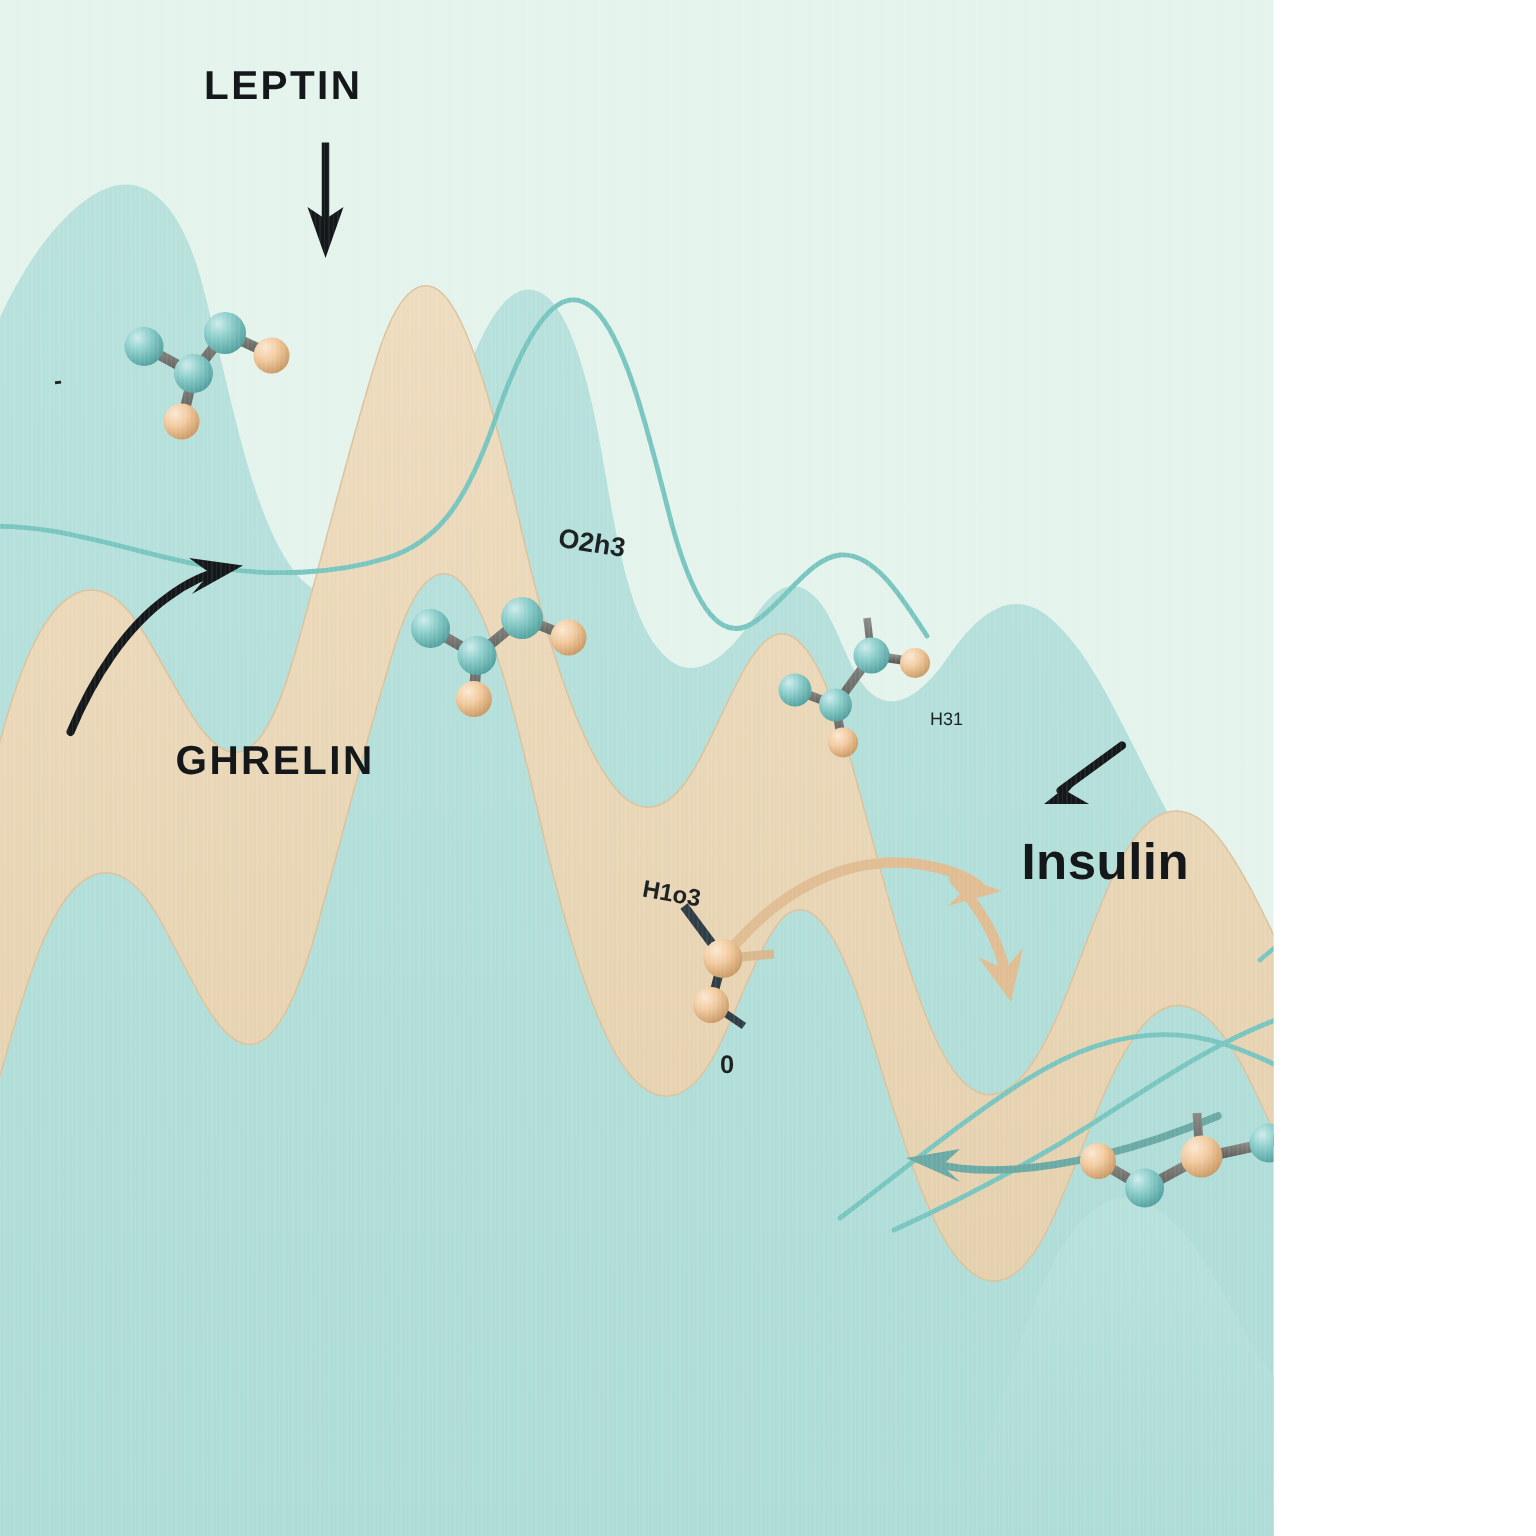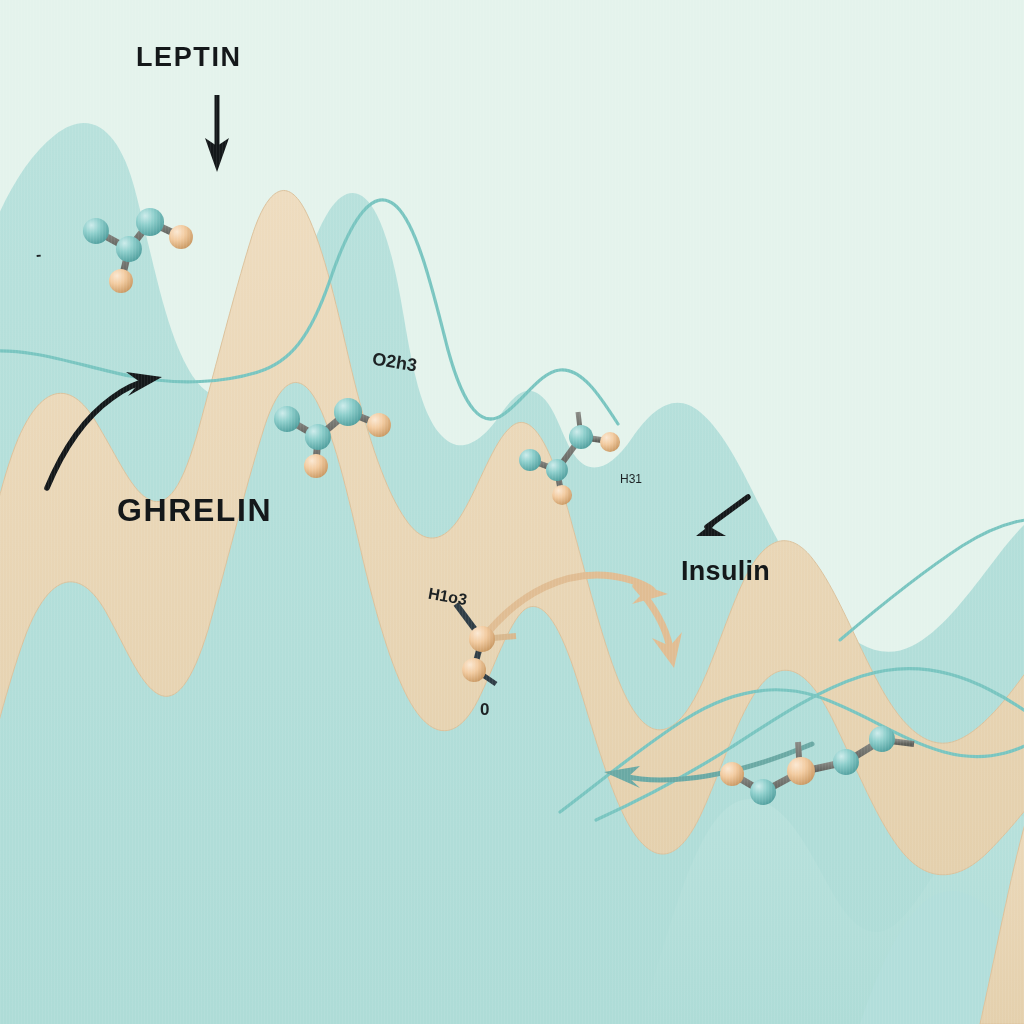--- a/index.html
+++ b/index.html
@@ -32,28 +32,28 @@
   .label-leptin {
     left: 136px;
     top: 42px;
     font-size: 27px;
     font-weight: 700;
     letter-spacing: 1.6px;
   }
   .label-ghrelin {
     left: 117px;
     top: 492px;
-    font-size: 32px;
+    font-size: 27px;
     font-weight: 700;
     letter-spacing: 1.6px;
   }
   .label-insulin {
     left: 681px;
     top: 556px;
-    font-size: 27px;
+    font-size: 34px;
     font-weight: 600;
     letter-spacing: 0.3px;
   }
   .formula {
     position: absolute;
     color: #1d2224;
     font-size: 17px;
     font-weight: 600;
     white-space: nowrap;
     user-select: none;
@@ -100,21 +100,21 @@
       rgba(255,255,255,0.22) 0px,
       rgba(255,255,255,0.22) 1px,
       rgba(0,0,0,0.0) 1px,
       rgba(0,0,0,0.0) 3px
     );
   }
 </style>
 </head>
 <body>
 
-<div id="stage" style="width: 1024px; height: 1024px; background: rgb(228, 243, 236);">
+<div id="stage" style="width: 828px; height: 1024px; background: rgb(228, 243, 236); padding-left: 21px;">
 
   <svg class="layer" viewBox="0 0 1024 1024" preserveAspectRatio="none">
     <defs>
       <linearGradient id="tealGrad" x1="0" y1="0" x2="0" y2="1">
         <stop offset="0%" stop-color="#b8e1dc"></stop>
         <stop offset="100%" stop-color="#aedcd7"></stop>
       </linearGradient>
       <linearGradient id="tanGrad" x1="0" y1="0" x2="0" y2="1">
         <stop offset="0%" stop-color="#eedcbf"></stop>
         <stop offset="100%" stop-color="#e4d0ad"></stop>

